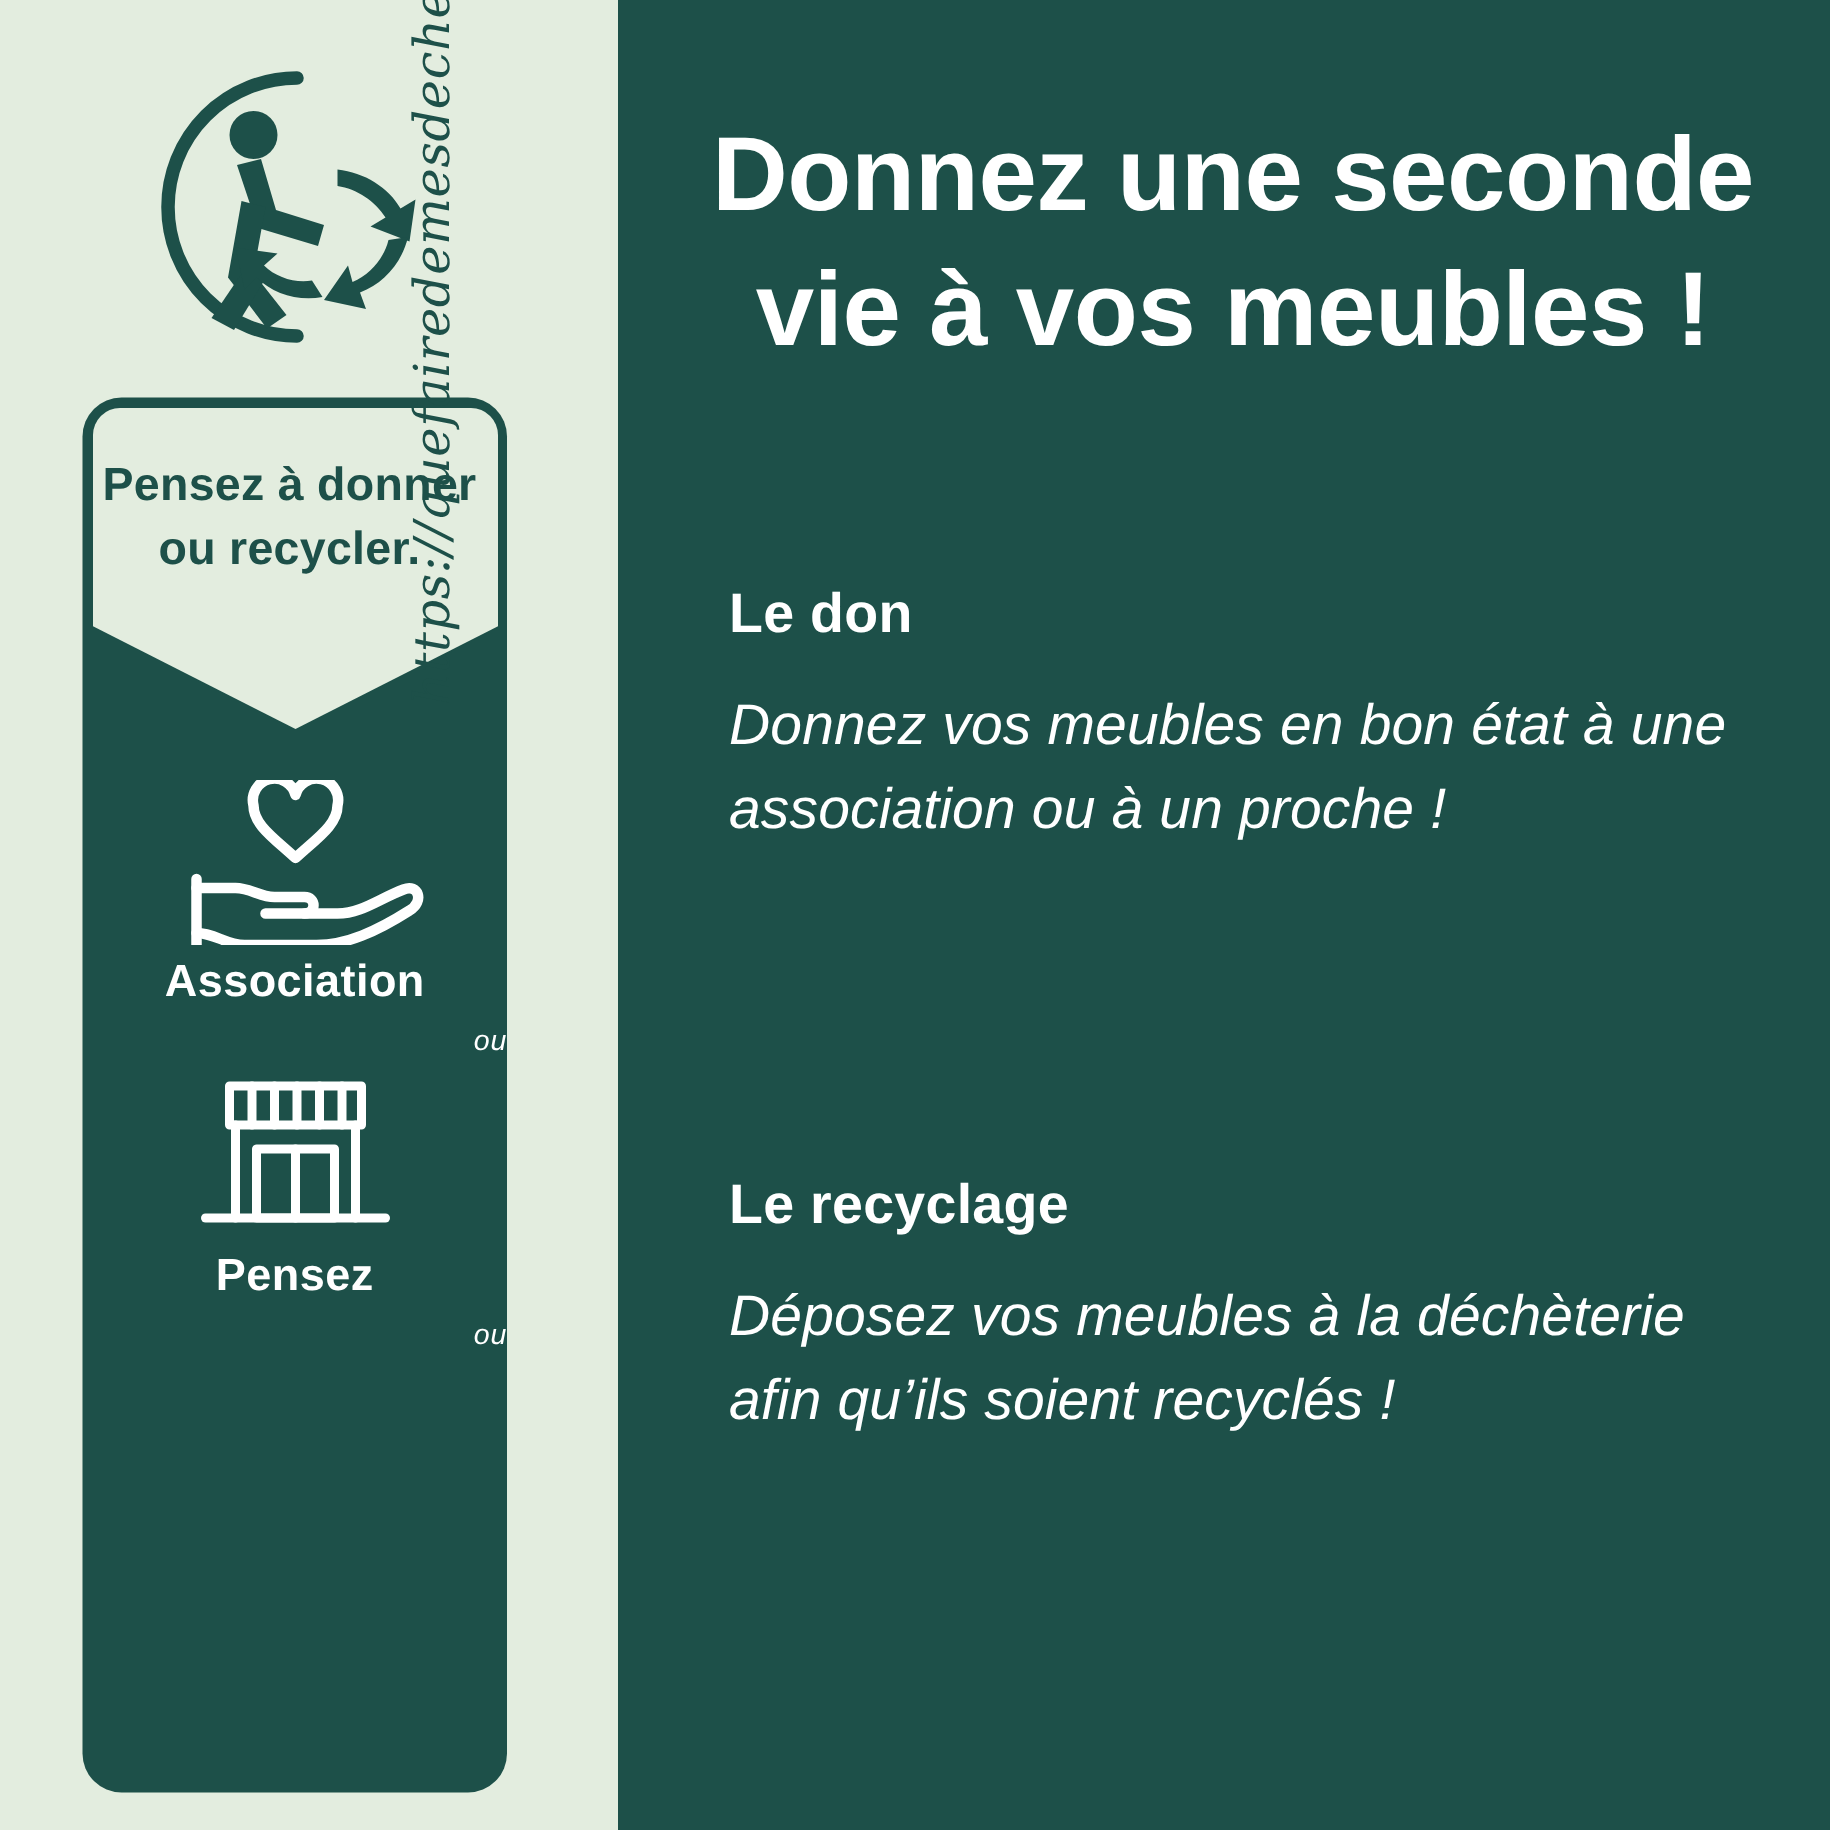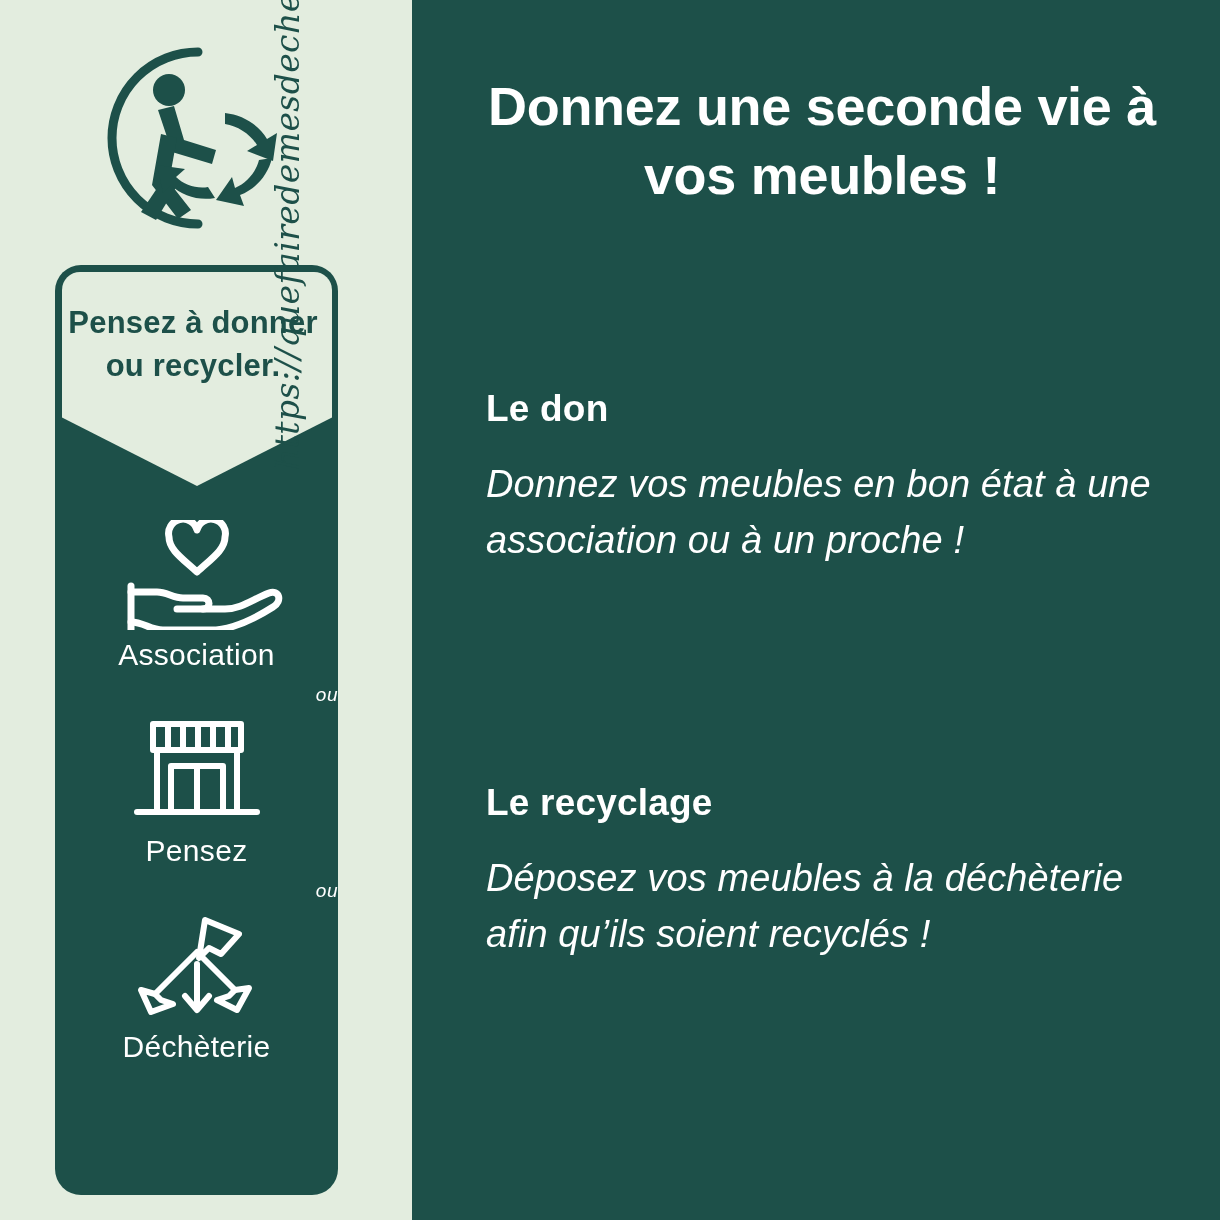--- a/index.html
+++ b/index.html
@@ -95,21 +95,21 @@
   }
   .step-icon {
     display: block;
     margin: 0 auto;
     height: 110px;
   }
   .step-label {
     display: block;
     margin-top: 8px;
     font-size: 30px;
-    font-weight: normal;
+    font-weight: bold;
     color: #ffffff;
     letter-spacing: 0.3px;
   }
   .step-sep {
     display: block;
     text-align: right;
     color: #ffffff;
     font-size: 19px;
     font-style: italic;
     margin: 12px 0 10px 0;
@@ -131,21 +131,21 @@
     white-space: nowrap;
   }
   
   .headline {
     position: absolute;
     left: 452px;
     top: 72px;
     width: 740px;
     text-align: center;
     color: #ffffff;
-    font-size: 54px;
+    font-size: 70px;
     font-weight: bold;
     line-height: 1.28;
     letter-spacing: -0.3px;
   }
   .section {
     position: absolute;
     left: 486px;
     width: 690px;
     color: #ffffff;
   }
@@ -226,35 +226,20 @@
             <path d="M100 50 v46"></path>
             <path d="M40 96 h120"></path>
           </g>
         </svg>
       </span>
       <span class="step-label">Pensez</span>
     </div>
 
     <span class="step-sep">ou</span>
 
-    <div class="step">
-      <span class="step-icon">
-        <svg viewBox="0 0 200 110" width="200" height="110" aria-hidden="true">
-          <g fill="none" stroke="#ffffff" stroke-width="6" stroke-linejoin="round" stroke-linecap="round">
-            <path d="M108 8 l34 14 l-18 20 l-12 -6 l-10 10 z"></path>
-            <path d="M100 40 l-42 42 M100 40 l38 38"></path>
-            <path d="M58 82 l-14 -4 l10 22 l22 -8 l-12 -4 z"></path>
-            <path d="M138 78 l14 -2 l-12 22 l-20 -10 l12 -4 z"></path>
-            <path d="M100 52 v44"></path>
-            <path d="M88 84 l12 14 l12 -14"></path>
-          </g>
-        </svg>
-      </span>
-      <span class="step-label">Déchèterie</span>
-    </div>
 
   </div>
 
   <div class="url-vert">https://quefairedemesdechets.fr</div>
 
   <div class="headline">Donnez une seconde vie à vos meubles !</div>
 
   <div class="section section-2">
     <div class="section-title">Le recyclage</div>
     <div class="section-body">Déposez vos meubles à la déchèterie afin qu’ils soient recyclés !</div>

